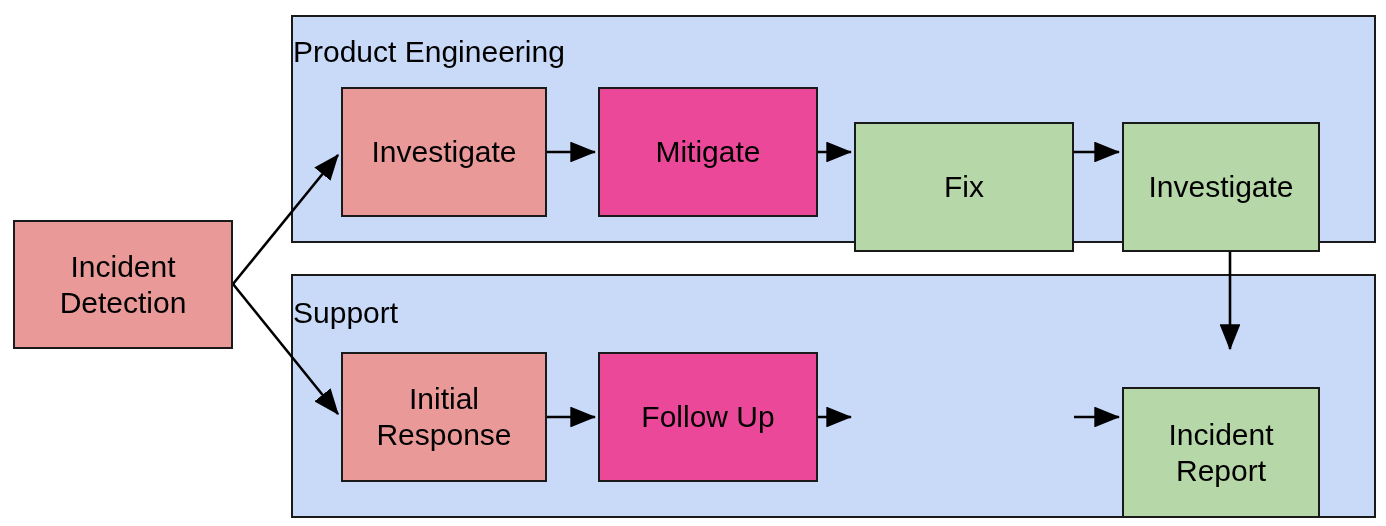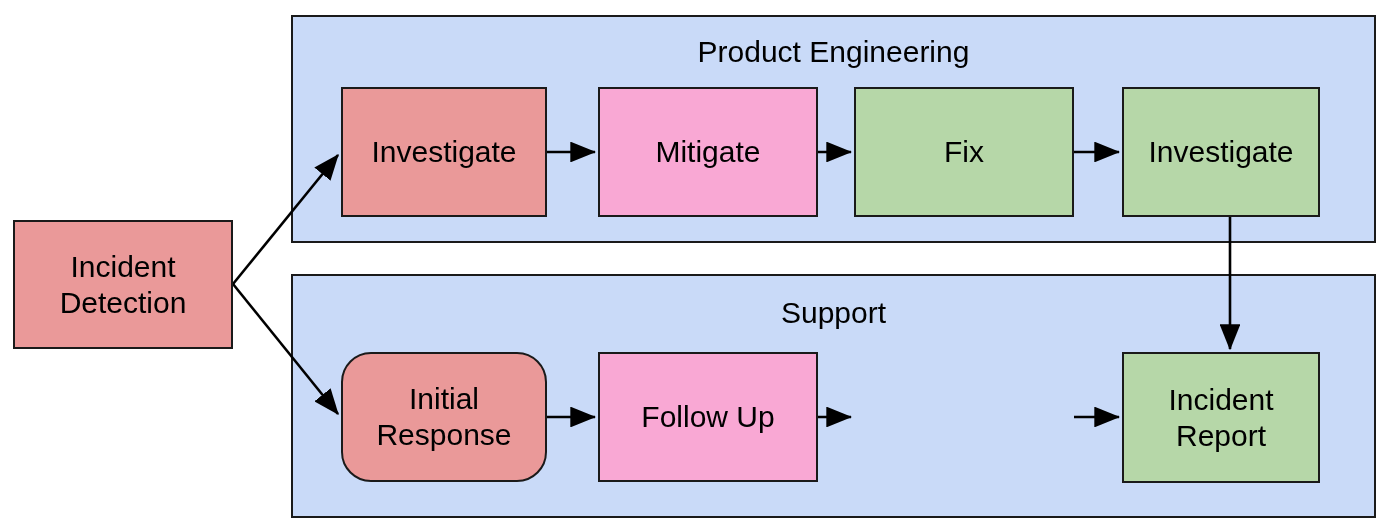--- a/index.html
+++ b/index.html
@@ -18,42 +18,41 @@
   .swimlane {
     position: absolute;
     background: #c9daf8;
     border: 2px solid #1a1a1a;
     box-sizing: border-box;
   }
   .lane-title {
     position: absolute;
     left: 0;
     right: 0;
-    text-align: center;
     font-size: 30px;
     line-height: 34px;
     color: #000000;
     white-space: nowrap;
   }
   .node {
     position: absolute;
     box-sizing: border-box;
     border: 2px solid #1a1a1a;
     display: flex;
     align-items: center;
     justify-content: center;
     text-align: center;
     font-size: 30px;
     line-height: 36px;
     color: #000000;
     white-space: pre-line;
   }
   .node.red   { background: #ea9999; }
-  .node.yellow{ background: #f9a8d4; text-align: right; }
-  .node.green { background: #b6d7a8; }
+  .node.yellow{ background: #ec4899; text-align: right; }
+  .node.green { background: #b6d7a8; margin-top: 35px; }
   svg.edges {
     position: absolute;
     left: 0;
     top: 0;
     width: 1386px;
     height: 526px;
     overflow: visible;
     pointer-events: none;
   }
 </style>
@@ -97,19 +96,19 @@
   </svg>
 
   <div class="node red" style="left:13px; top:220px; width:220px; height:129px;">Incident
 Detection</div>
 
   <div class="node red" style="left:341px; top:87px; width:206px; height:130px;">Investigate</div>
   <div class="node yellow" style="left:598px; top:87px; width:220px; height:130px;">Mitigate</div>
   <div class="node green" style="left:854px; top:87px; width:220px; height:130px;">Fix</div>
   <div class="node green" style="left:1122px; top:87px; width:198px; height:130px;">Investigate</div>
 
-  <div class="node red" style="left:341px; top:352px; width:206px; height:130px;border-radius:30px;">Initial
+  <div class="node red" style="left:341px; top:352px; width:206px; height:130px;">Initial
 Response</div>
   <div class="node yellow" style="left:598px; top:352px; width:220px; height:130px;">Follow Up</div>
   <div class="node green" style="left:1122px; top:352px; width:198px; height:131px;">Incident
 Report</div>
 
 </div>
 
 </body></html>

